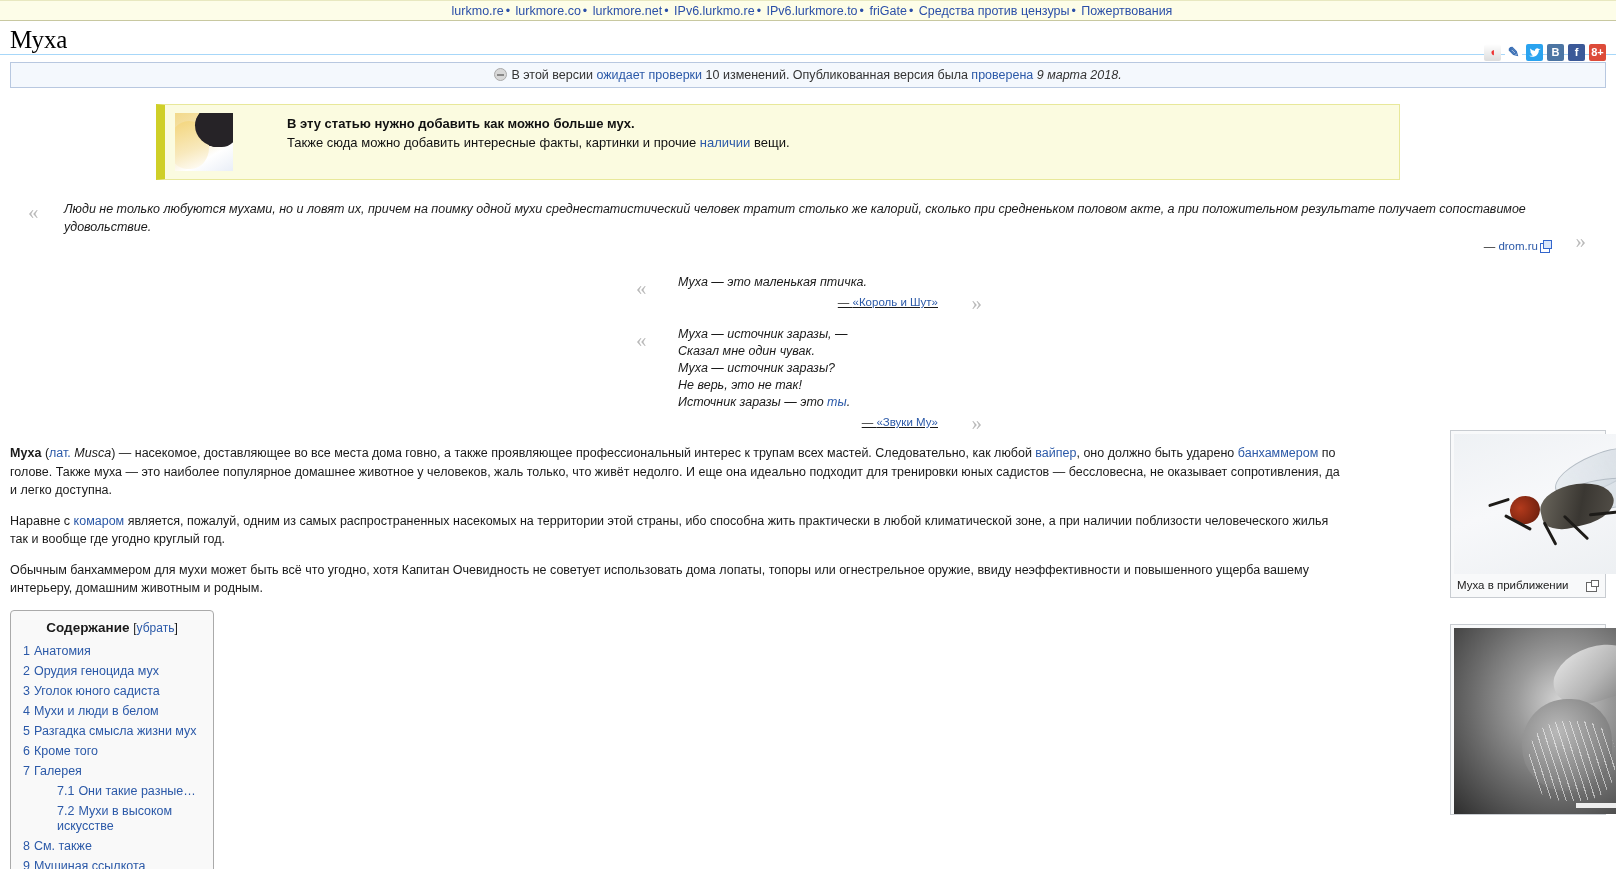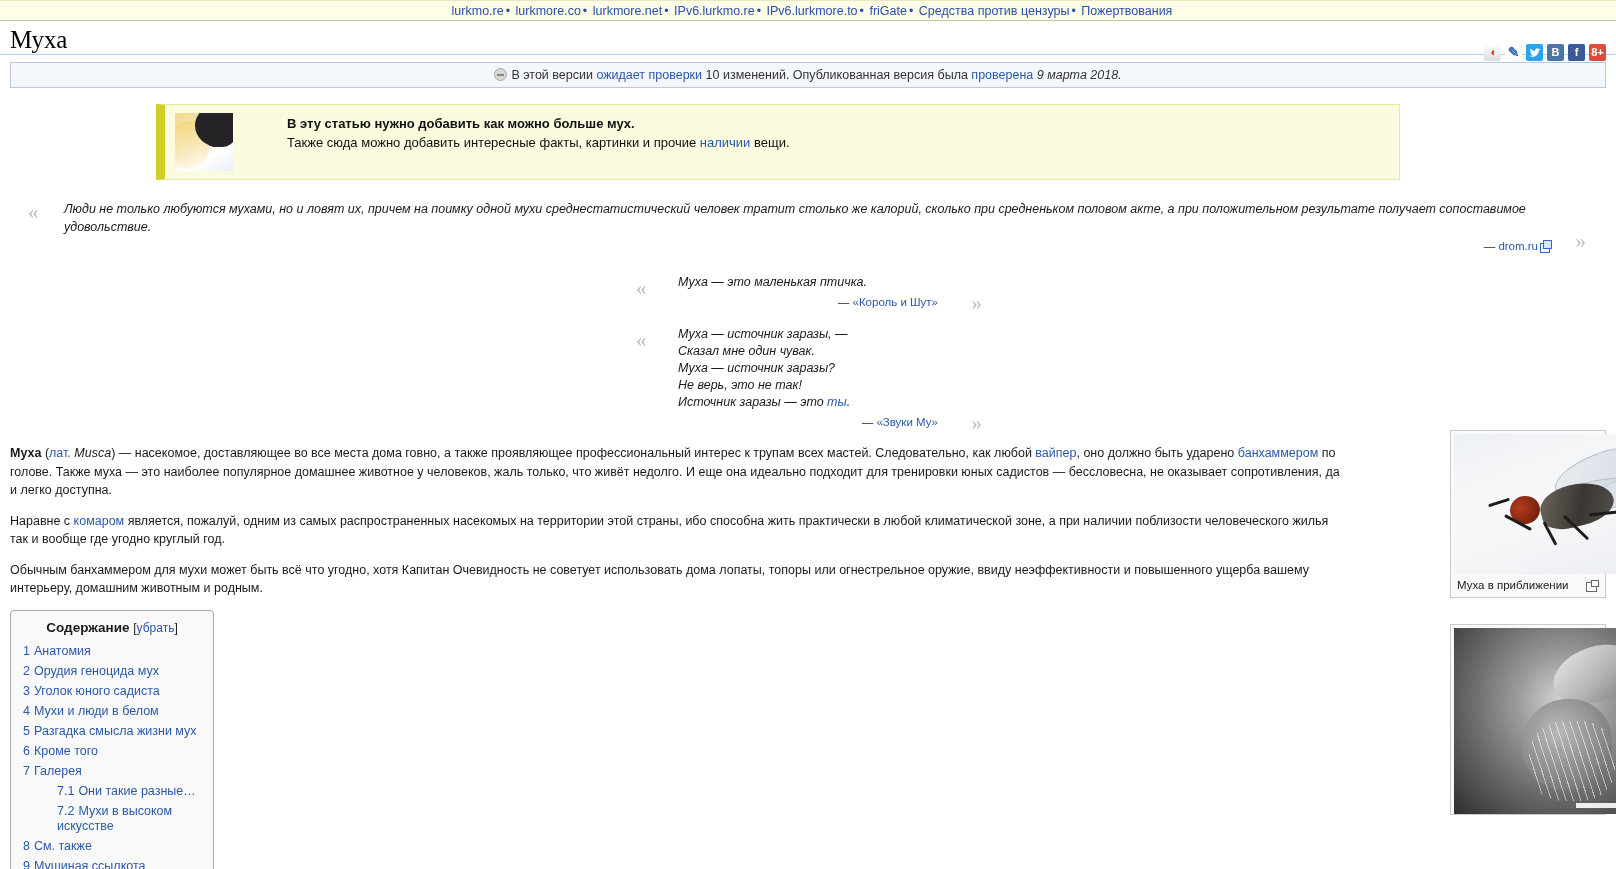--- a/index.html
+++ b/index.html
@@ -177,21 +177,21 @@
   }
 
   .quote-center {
     position: relative;
     width: 260px;
     margin: 22px auto 0 auto;
   }
   .quote-center .qmark.left { position: absolute; left: -42px; top: 4px; }
   .quote-center .qmark.right { position: absolute; right: -44px; bottom: -6px; }
   .quote-center .quote-body { line-height: 17px; }
-  .quote-center .quote-attr { margin-top: 5px; }
+  .quote-center .quote-attr { margin-top: 5px; text-decoration: underline; }
 
   
   #content-area {
     position: relative;
     margin-top: 16px;
     padding: 0 10px;
   }
   #body-text {
     width: 1335px;
   }

